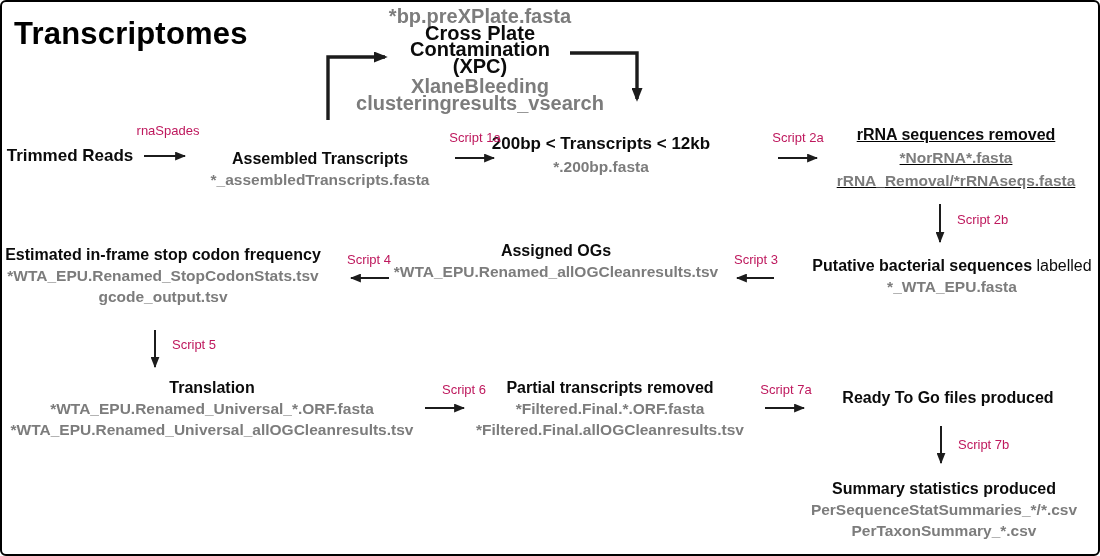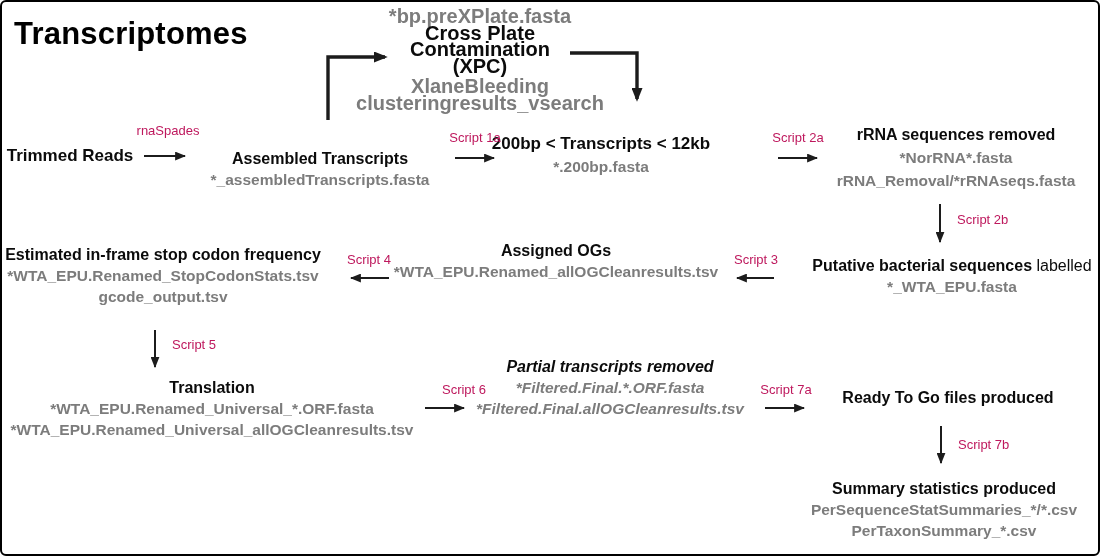--- a/index.html
+++ b/index.html
@@ -41,21 +41,21 @@
 <div class="node" style="left:320px;top:138px;margin-top:12px;">
   <div class="nt">Assembled Transcripts</div>
   <div class="nf nf-tight">*_assembledTranscripts.fasta</div>
 </div>
 
 <div class="node" style="left:601px;top:135px;">
   <div class="nt nt-lg">200bp &lt; Transcripts &lt; 12kb</div>
   <div class="nf">*.200bp.fasta</div>
 </div>
 
-<div class="node" style="left:956px;top:126px;">
+<div class="node" style="left:956px;top:126px;text-decoration:underline;">
   <div class="nt">rRNA sequences removed</div>
   <div class="nf">*NorRNA*.fasta</div>
   <div class="nf">rRNA_Removal/*rRNAseqs.fasta</div>
 </div>
 
 <div class="node" style="left:952px;top:257px;">
   <div class="nt"><span>Putative bacterial sequences</span><span class="reg"> labelled</span></div>
   <div class="nf nf-tight">*_WTA_EPU.fasta</div>
 </div>
 
@@ -69,21 +69,21 @@
   <div class="nf nf-tight">*WTA_EPU.Renamed_StopCodonStats.tsv</div>
   <div class="nf nf-tight">gcode_output.tsv</div>
 </div>
 
 <div class="node" style="left:212px;top:379px;">
   <div class="nt">Translation</div>
   <div class="nf nf-tight">*WTA_EPU.Renamed_Universal_*.ORF.fasta</div>
   <div class="nf nf-tight">*WTA_EPU.Renamed_Universal_allOGCleanresults.tsv</div>
 </div>
 
-<div class="node" style="left:610px;top:358px;font-style:italic;">
+<div class="node" style="left:610px;top:379px;">
   <div class="nt">Partial transcripts removed</div>
   <div class="nf nf-tight">*Filtered.Final.*.ORF.fasta</div>
   <div class="nf nf-tight">*Filtered.Final.allOGCleanresults.tsv</div>
 </div>
 
 <div class="node" style="left:948px;top:389px;">
   <div class="nt">Ready To Go files produced</div>
 </div>
 
 <div class="node" style="left:944px;top:480px;">

